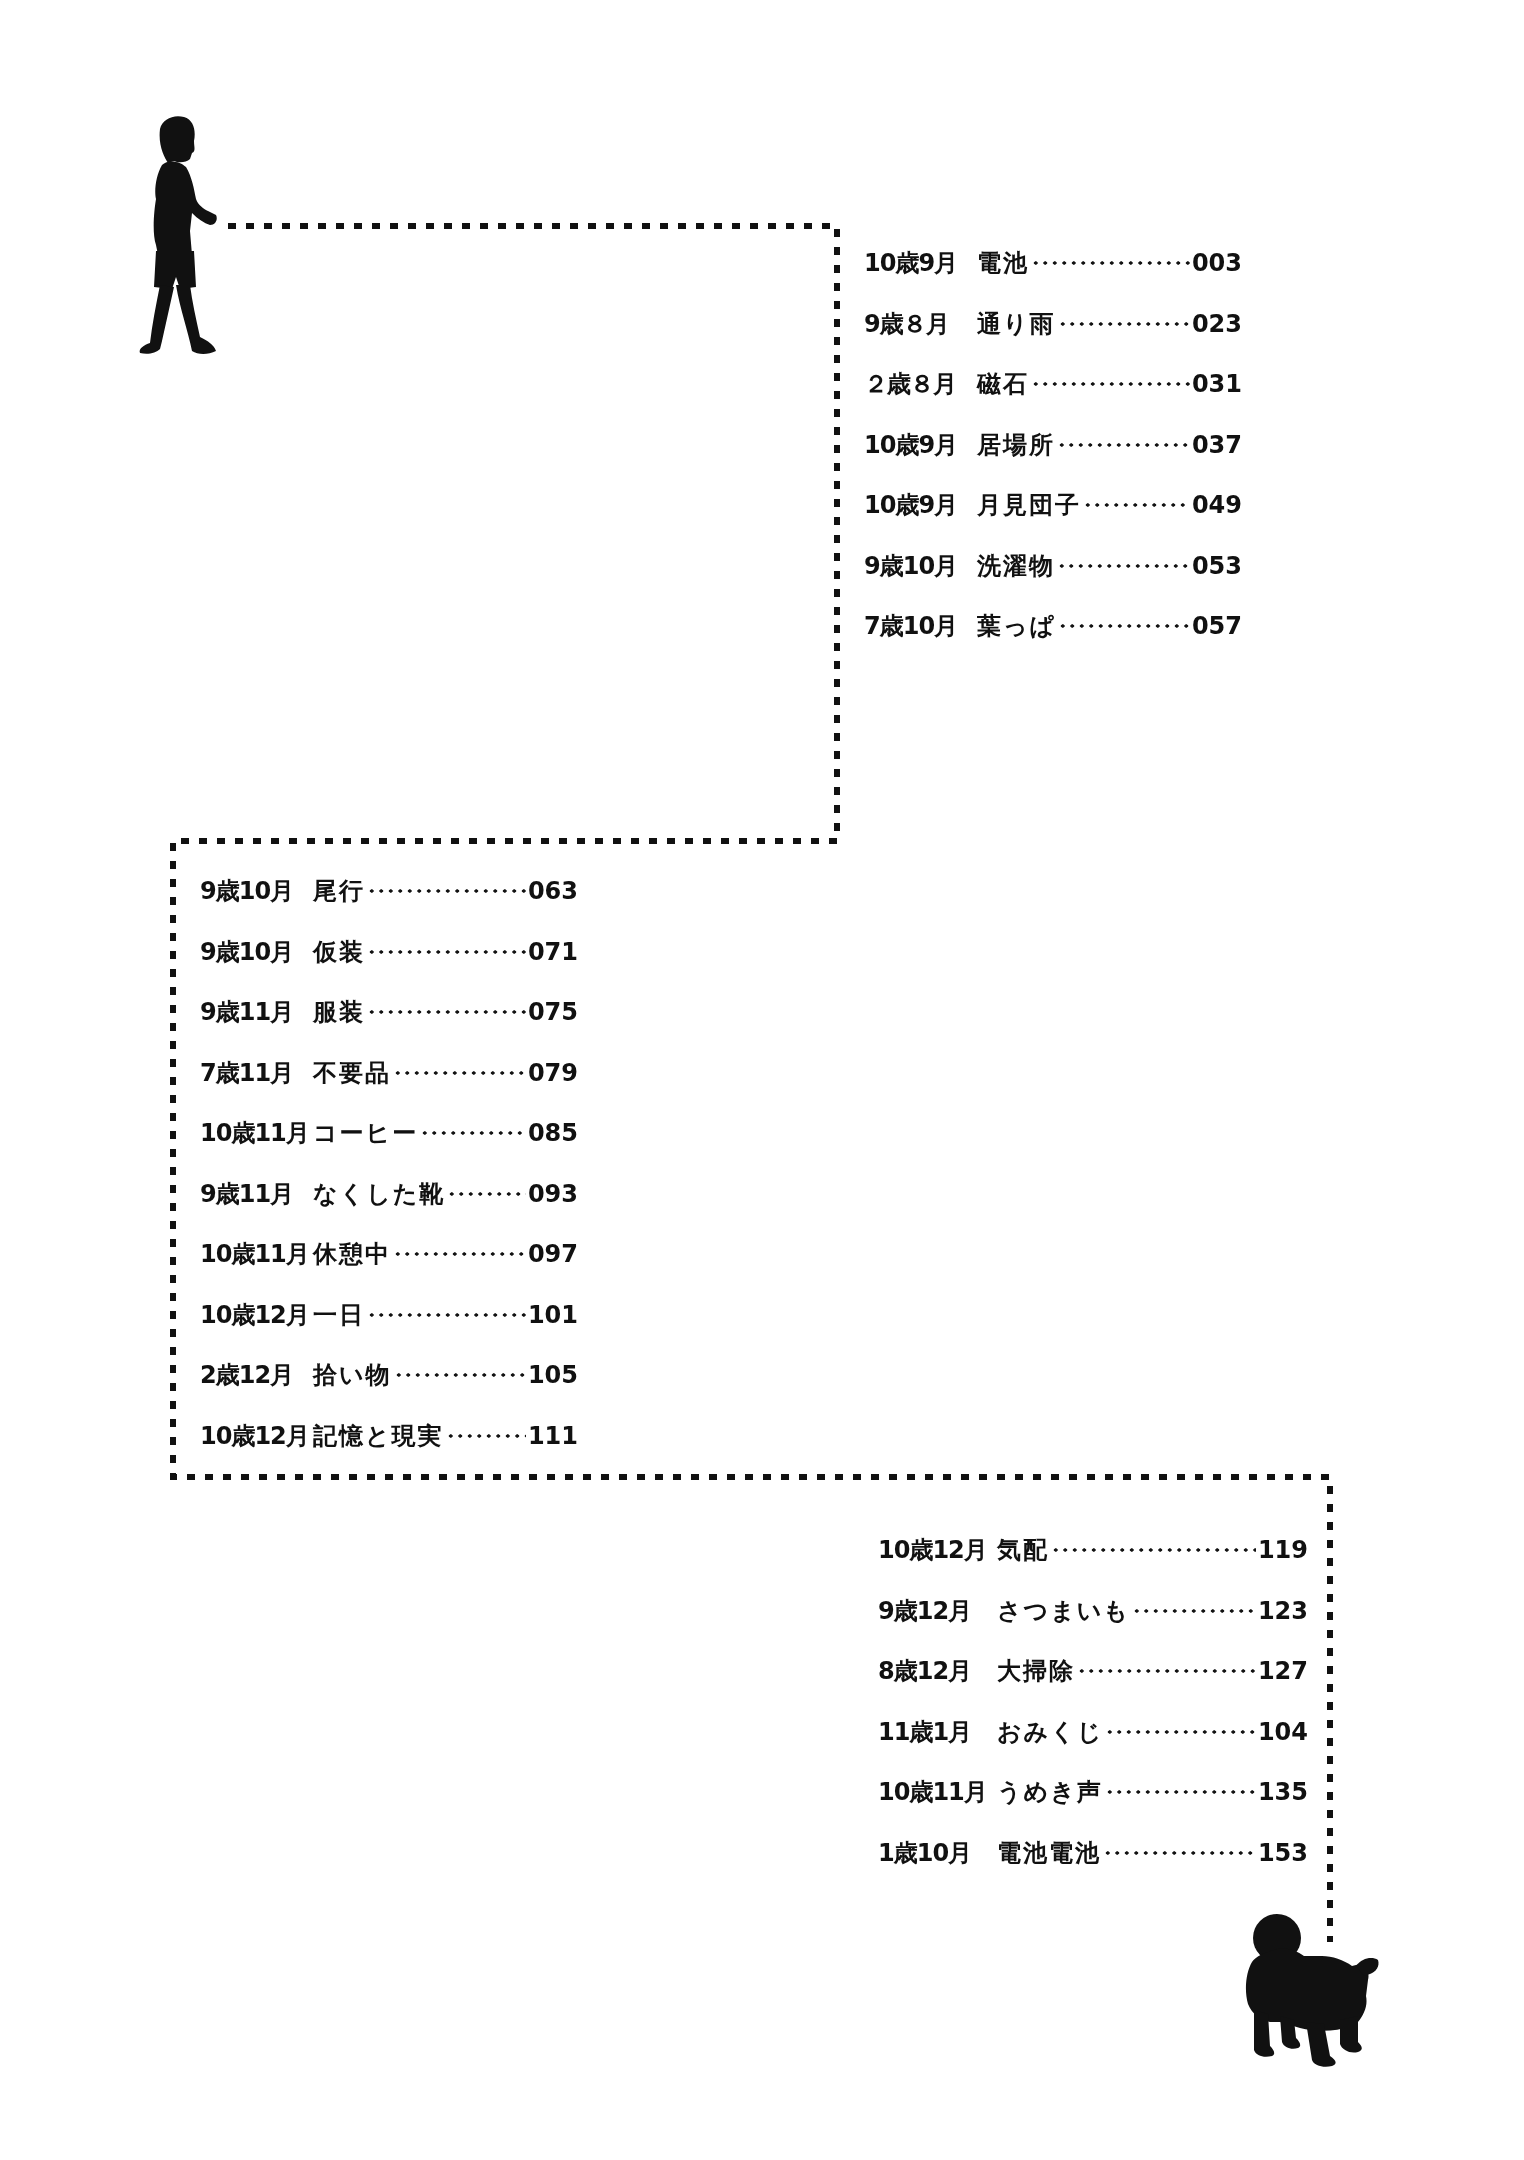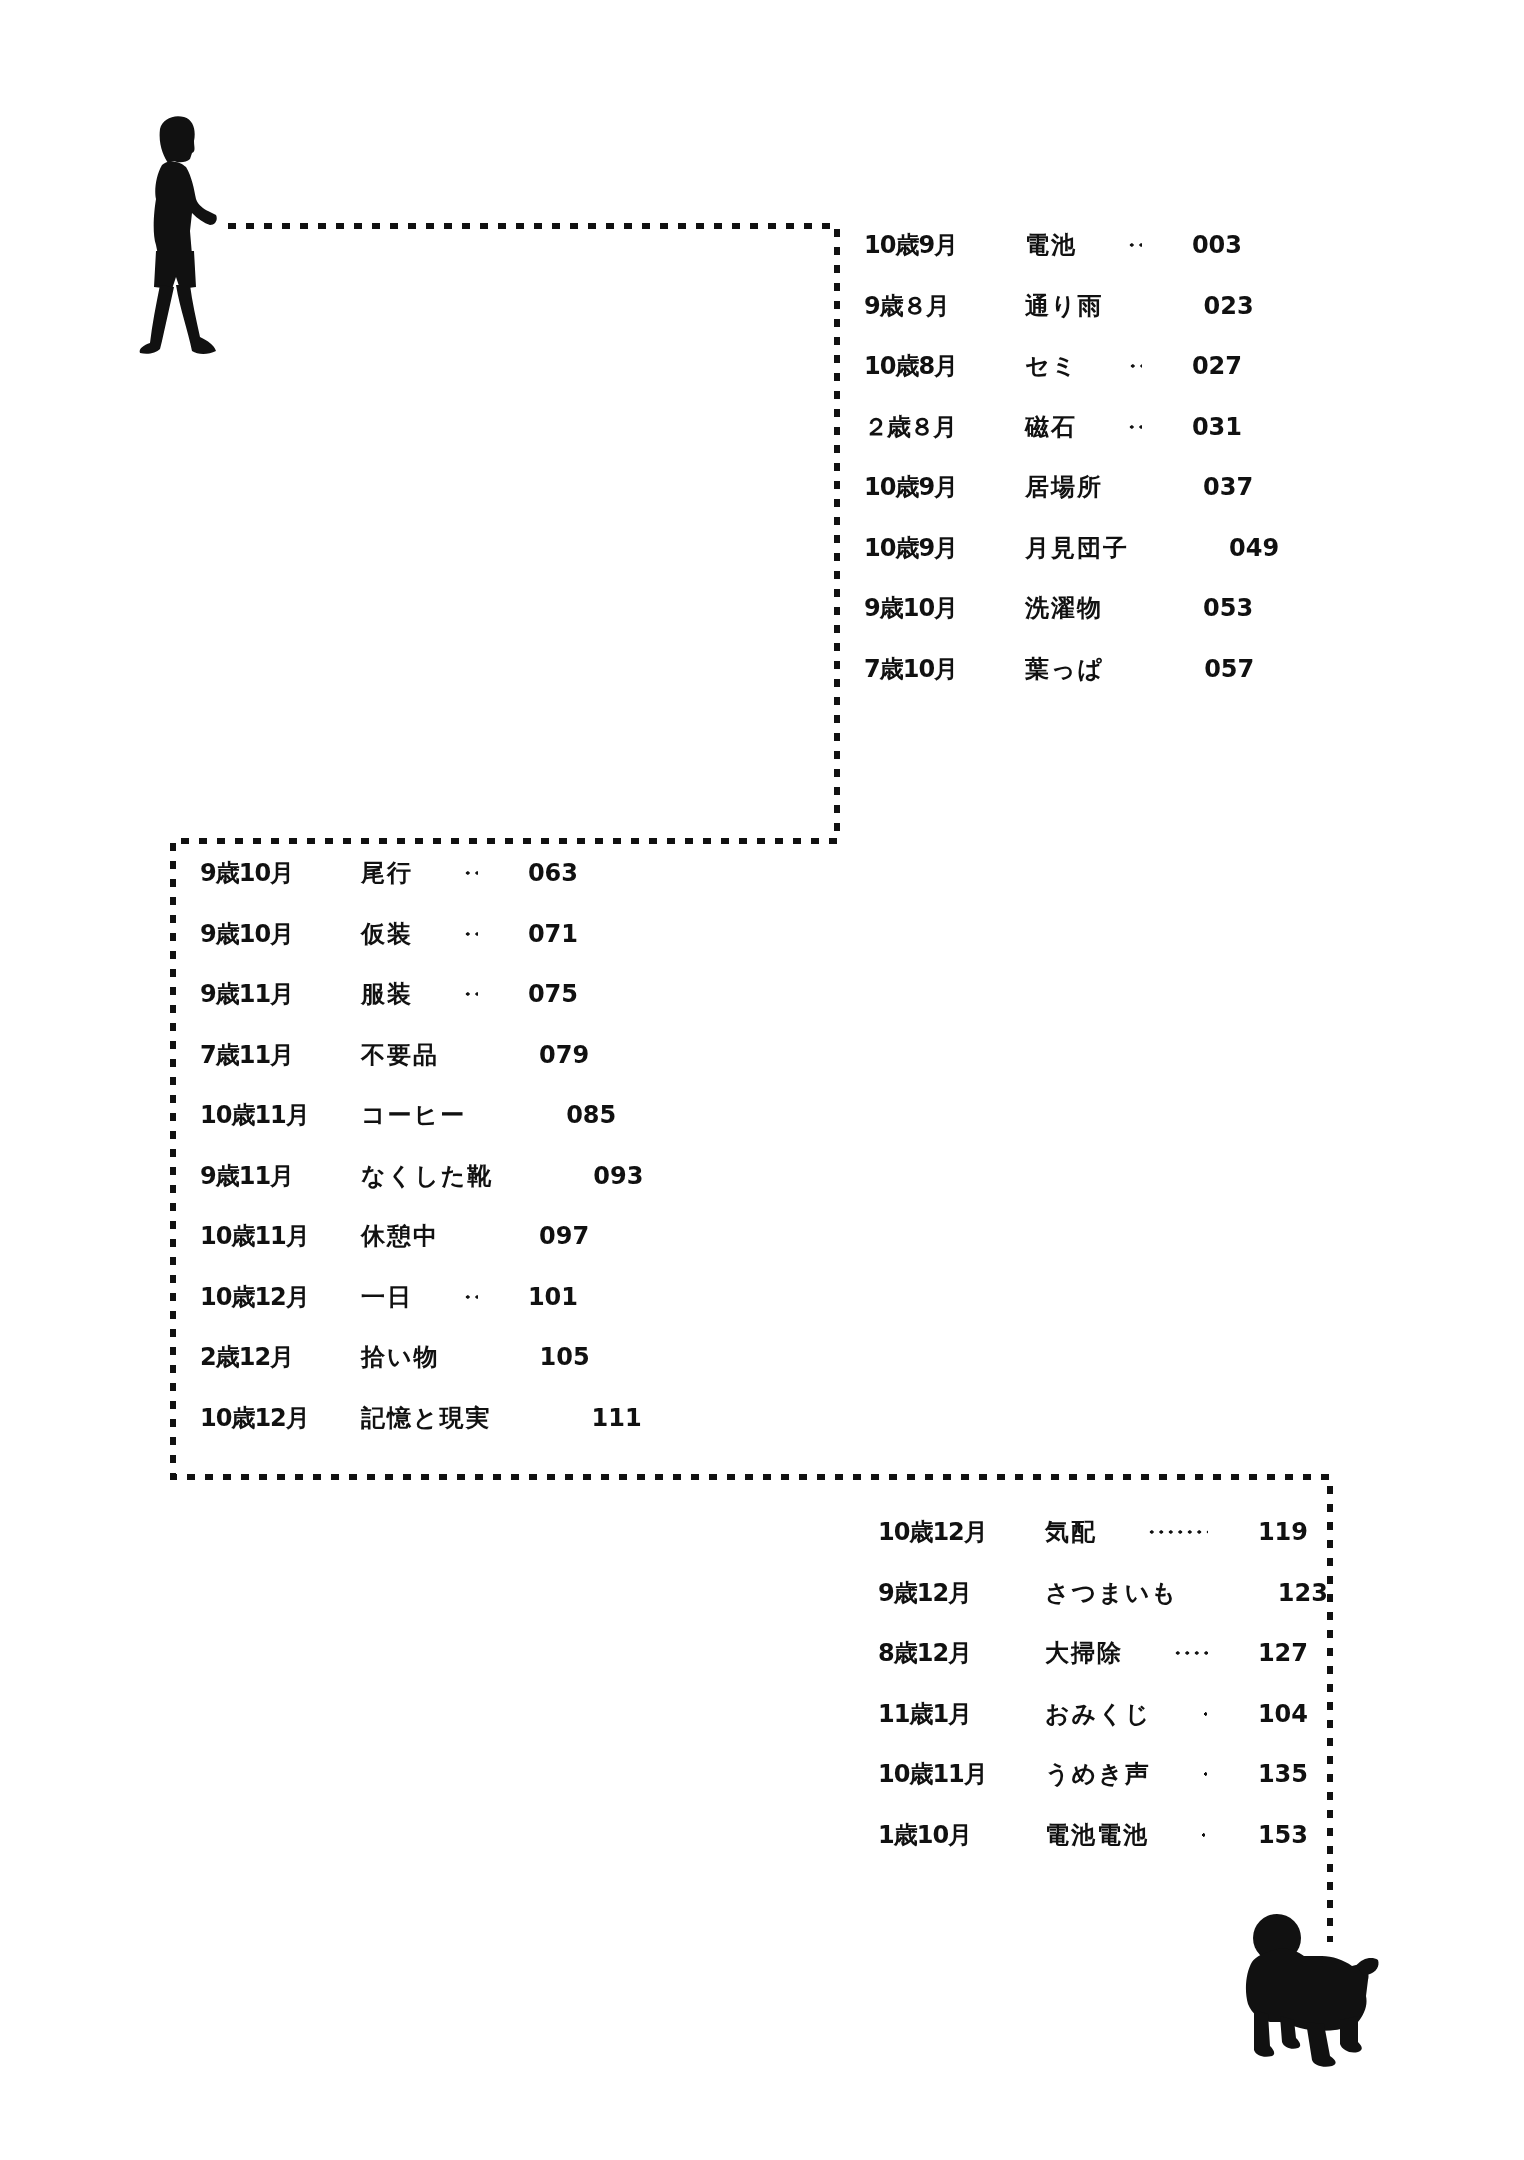--- a/index.html
+++ b/index.html
@@ -23,24 +23,24 @@
       height: 2160px;
       pointer-events: none;
     }
     .toc-block {
       position: absolute;
     }
     .toc-row {
       position: relative;
       height: 60.5px;
       display: flex;
+      align-items: center;
       font-size: 24px;
       line-height: 1;
       white-space: nowrap;
-      gap: 48px;
     }
     .toc-row .age {
       display: inline-block;
       font-weight: bold;
       letter-spacing: -1px;
       text-align: left;
       flex: 0 0 auto;
     }
     .toc-row .title {
       display: inline-block;
@@ -102,26 +102,20 @@
     <span class="leader"></span>
     <span class="page">003</span>
   </div>
   <div class="toc-row">
     <span class="age">9歳８月</span>
     <span class="title">通り雨</span>
     <span class="leader"></span>
     <span class="page">023</span>
   </div>
   <div class="toc-row">
-    <span class="age">10歳8月</span>
-    <span class="title">セミ</span>
-    <span class="leader"></span>
-    <span class="page">027</span>
-  </div>
-  <div class="toc-row">
     <span class="age">２歳８月</span>
     <span class="title">磁石</span>
     <span class="leader"></span>
     <span class="page">031</span>
   </div>
   <div class="toc-row">
     <span class="age">10歳9月</span>
     <span class="title">居場所</span>
     <span class="leader"></span>
     <span class="page">037</span>

